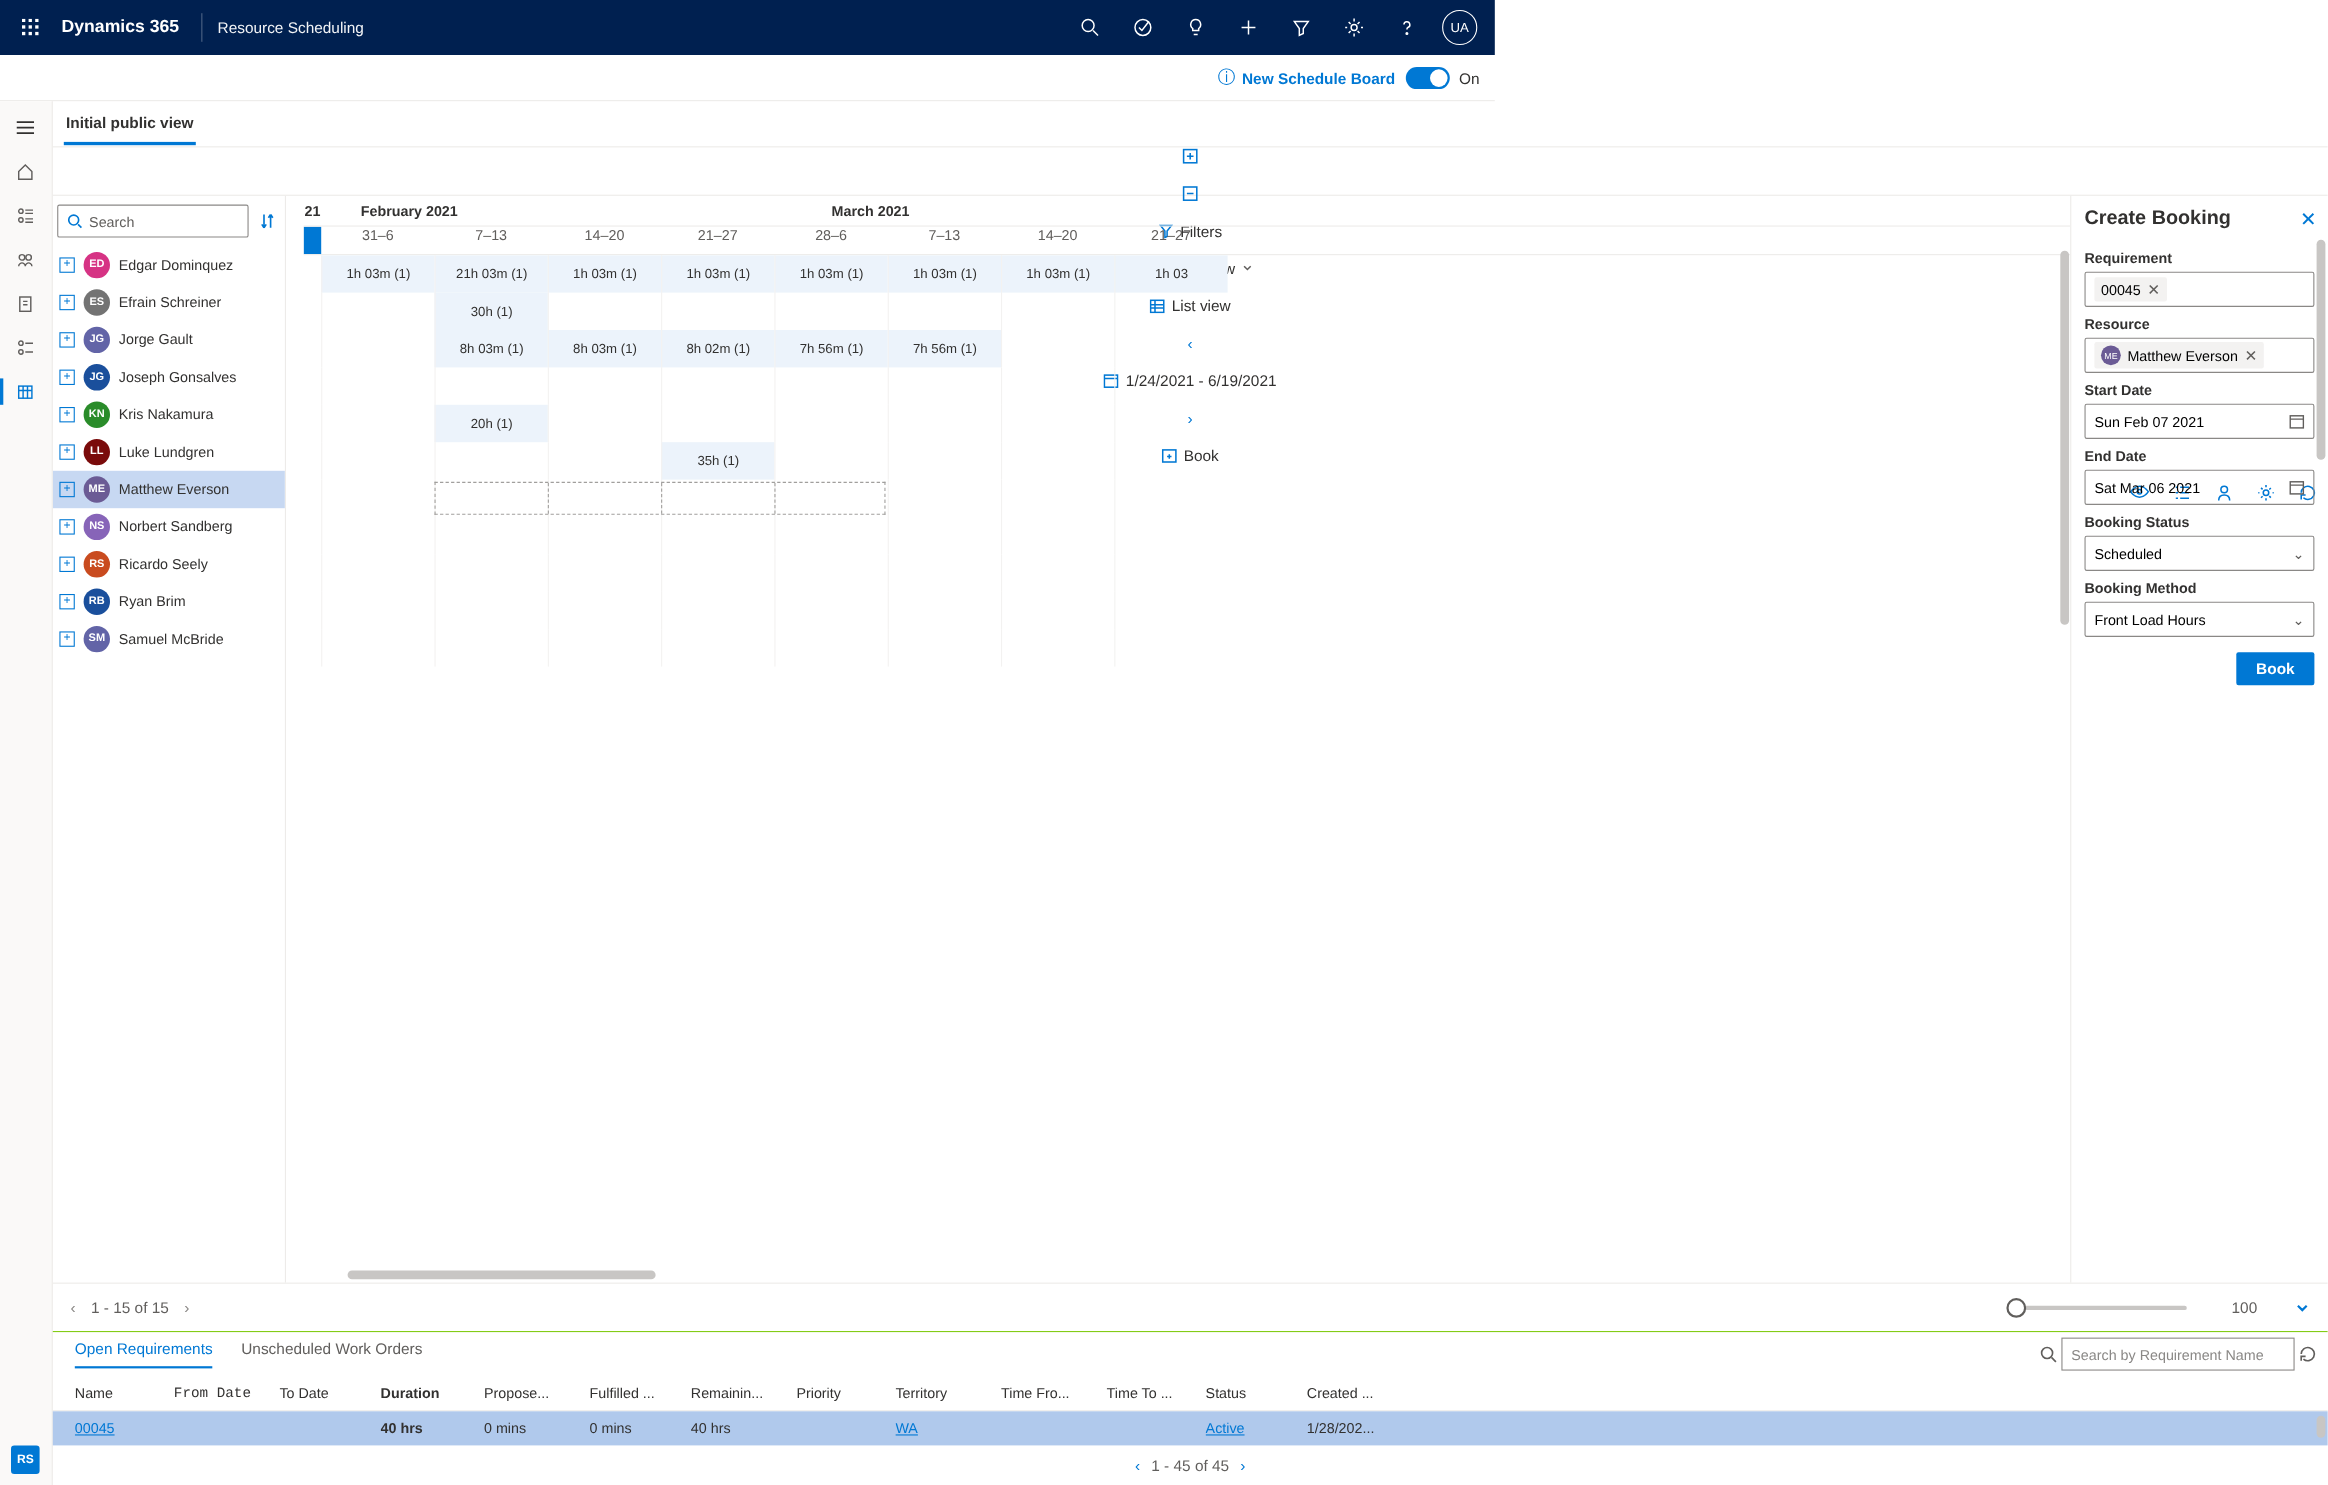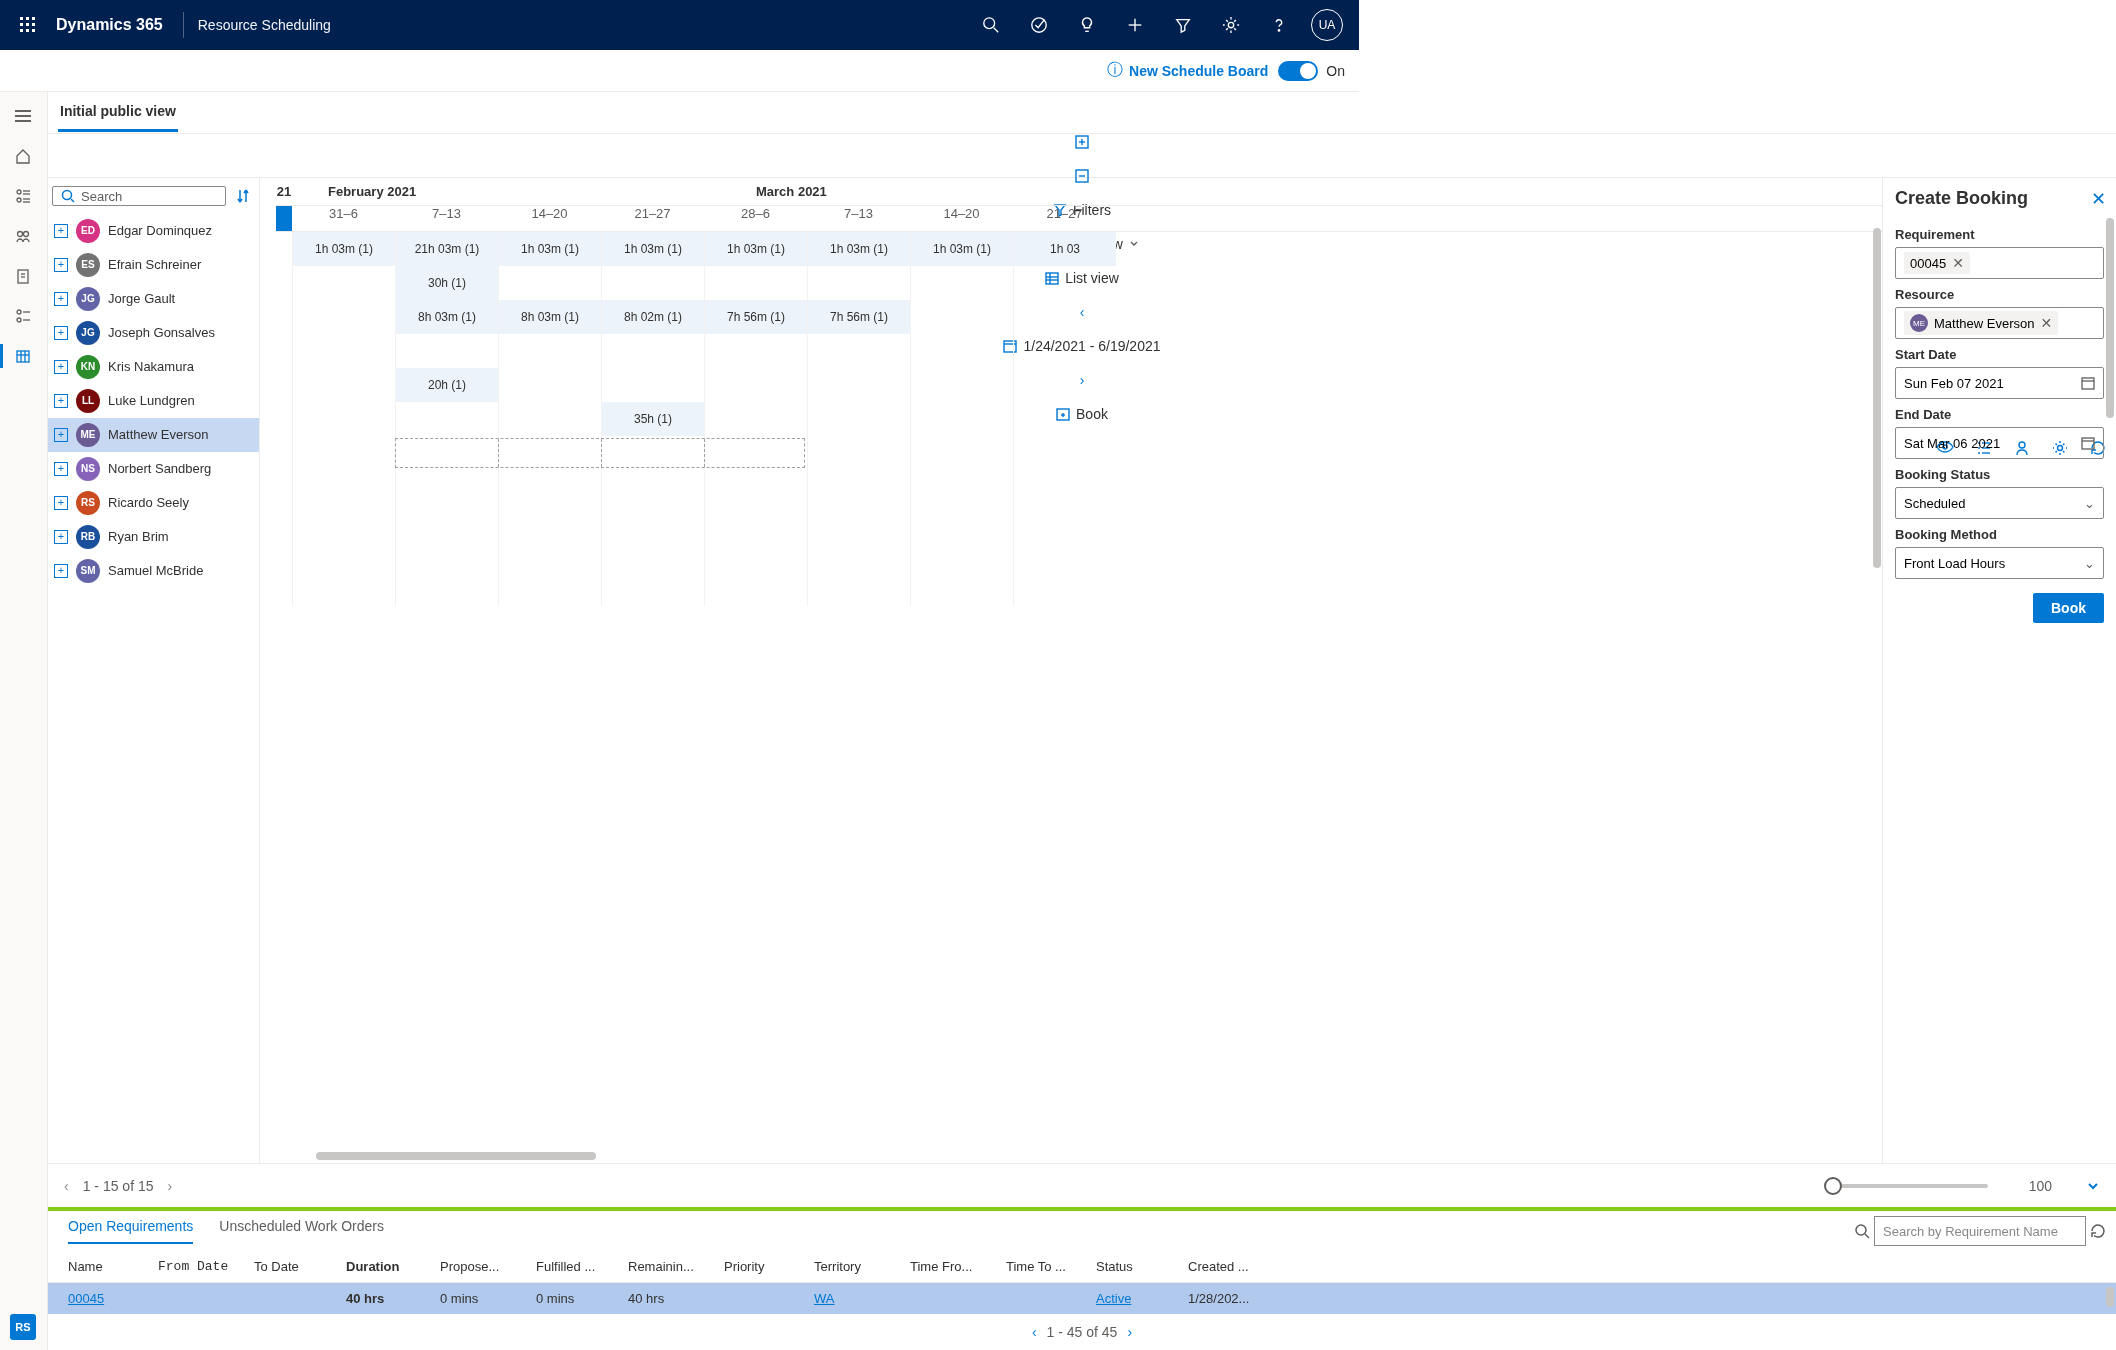--- a/index.html
+++ b/index.html
@@ -42,21 +42,21 @@
 .toolbar .tbtn { display: flex; align-items: center; gap: 6px; cursor: pointer; color: #323130; }
 .toolbar .tbtn.icon-only { width: 20px; justify-content: center; }
 .toolbar .tbtn svg, .toolbar .tbtn .ico { color: #0078d4; }
 .toolbar .right-group { margin-left: auto; display: flex; gap: 22px; color: #0078d4; }
 .toolbar .nav-arrow { color: #0078d4; cursor: pointer; width: 18px; text-align: center; }
 
 
 .schedule { flex: 1; display: flex; min-height: 0; }
 .resource-pane { width: 212px; border-right: 1px solid #edebe9; display: flex; flex-direction: column; }
 .search-row { display: flex; align-items: center; padding: 8px 5px 8px 4px; gap: 6px; }
-.search-box { flex: 1; border: 1px solid #8a8886; border-radius: 2px; height: 20px; display: flex; align-items: center; padding: 0 8px; color: #605e5c; font-size: 13px; }
+.search-box { flex: 1; border: 1px solid #8a8886; border-radius: 2px; height: 30px; display: flex; align-items: center; padding: 0 8px; color: #605e5c; font-size: 13px; }
 .search-box .mag { color: #0078d4; margin-right: 6px; }
 .sort-btn { color: #0078d4; cursor: pointer; width: 22px; display: flex; justify-content: center; }
 .resource-list { overflow-y: auto; }
 .res-row { display: flex; align-items: center; height: 34px; padding: 0 6px; gap: 8px; cursor: pointer; border-bottom: 1px solid transparent; }
 .res-row.selected { background: #c7d8f2; }
 .res-row .expander { width: 14px; height: 14px; border: 1px solid #0078d4; color: #0078d4; display: flex; align-items: center; justify-content: center; font-size: 11px; line-height: 1; }
 .res-badge { width: 24px; height: 24px; border-radius: 50%; color: #fff; font-size: 10px; font-weight: 600; display: flex; align-items: center; justify-content: center; }
 .res-name { font-size: 13px; color: #323130; }
 
 .grid-pane { flex: 1; display: flex; flex-direction: column; min-width: 0; position: relative; margin-left: 16px; }
@@ -95,21 +95,21 @@
 
 .pager-row { height: 44px; border-top: 1px solid #edebe9; display: flex; align-items: center; padding: 0 16px; gap: 14px; color: #605e5c; font-size: 14px; }
 .pager-row .arrow { color: #8a8886; cursor: pointer; }
 .pager-row .spacer { flex: 1; }
 .slider { width: 158px; height: 4px; background: #c8c6c4; border-radius: 2px; position: relative; }
 .slider .handle { position: absolute; left: -6px; top: -7px; width: 18px; height: 18px; border-radius: 50%; background: #fff; border: 2px solid #605e5c; }
 .slider-val { width: 40px; text-align: right; margin-left: 10px; }
 .chev-down { color: #0078d4; margin-left: 20px; cursor: pointer; }
 
 
-.req-pane { border-top: 4px solid #84cc16; }
+.req-pane { border-top: 1px solid #84cc16; }
 .req-pane-top { display: flex; align-items: center; height: 40px; padding-left: 20px; }
 .req-tabs { display: flex; gap: 26px; }
 .req-tabs .rt { font-size: 14px; color: #605e5c; padding-bottom: 8px; cursor: pointer; }
 .req-tabs .rt.active { color: #0078d4; border-bottom: 2px solid #0078d4; }
 .req-right { margin-left: auto; display: flex; align-items: center; gap: 4px; padding-right: 10px; }
 .req-search { border: 1px solid #8a8886; height: 30px; width: 212px; display: flex; align-items: center; padding: 0 8px; color: #8a8886; font-size: 13px; }
 .req-table { width: 100%; }
 .req-table .hdr, .req-table .row { display: flex; font-size: 13px; color: #323130; padding: 8px 0; }
 .req-table .hdr { border-bottom: 1px solid #edebe9; padding-left: 20px; }
 .req-table .row { background: #b0c9ec; padding-left: 20px; }

